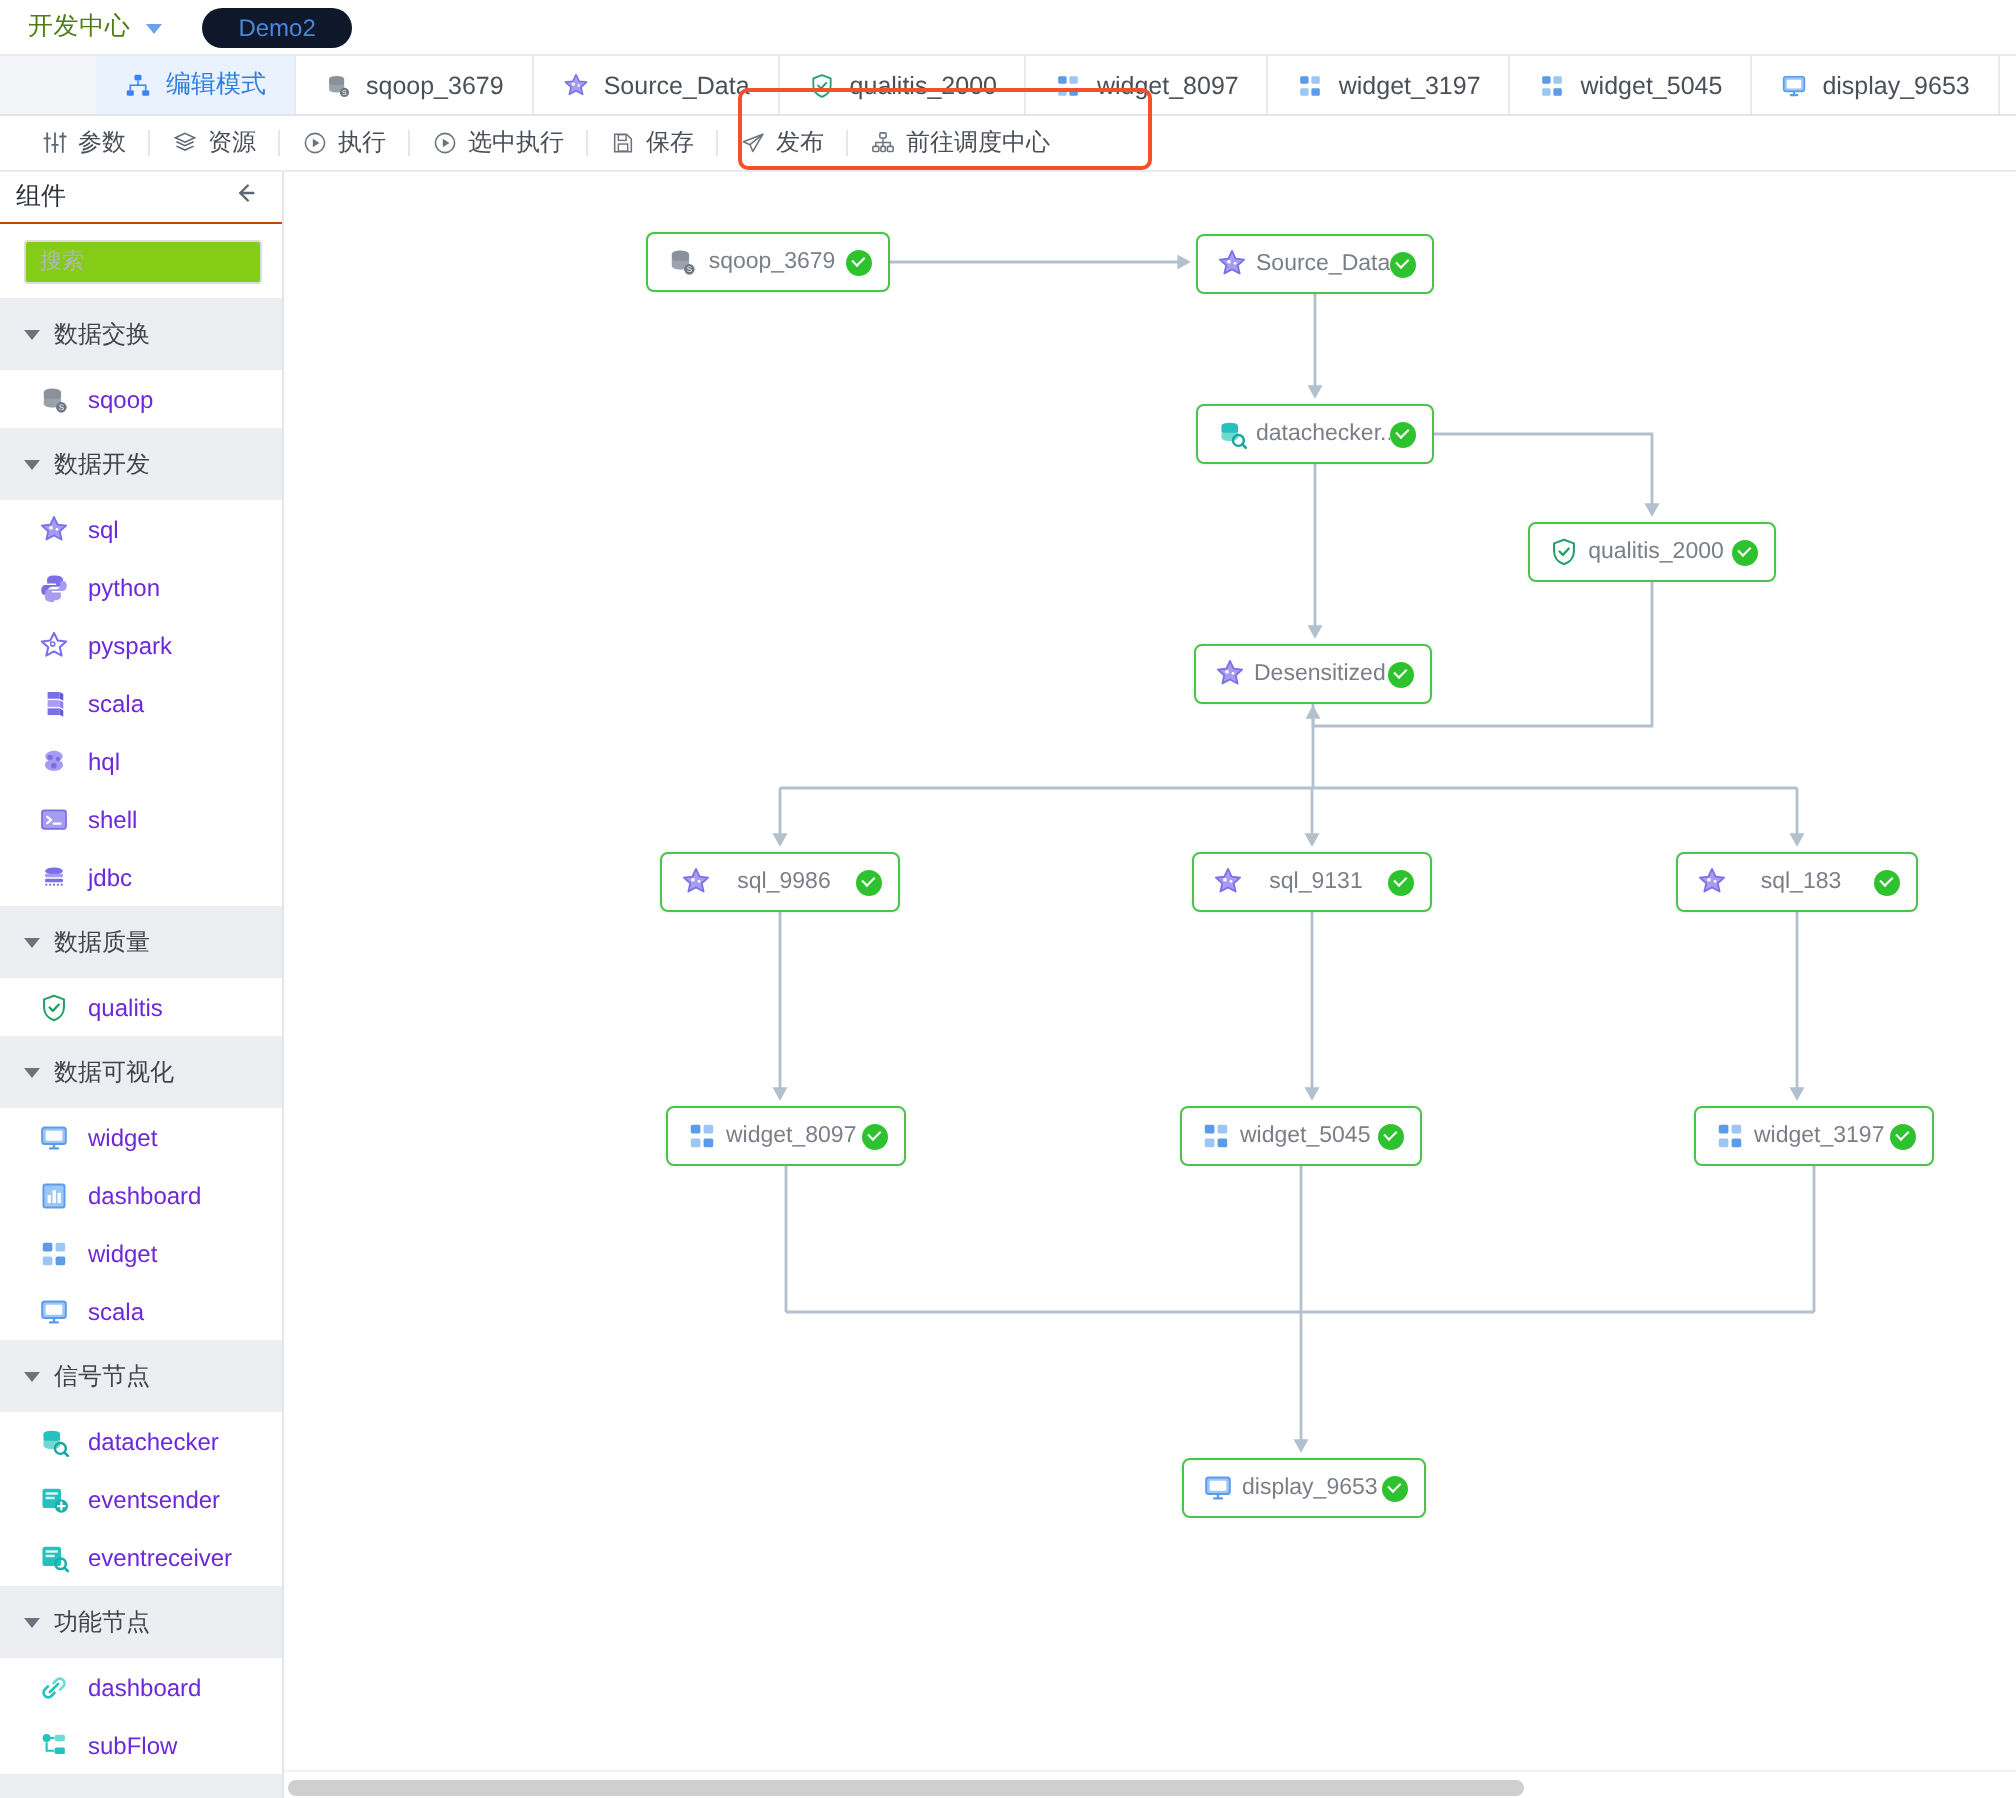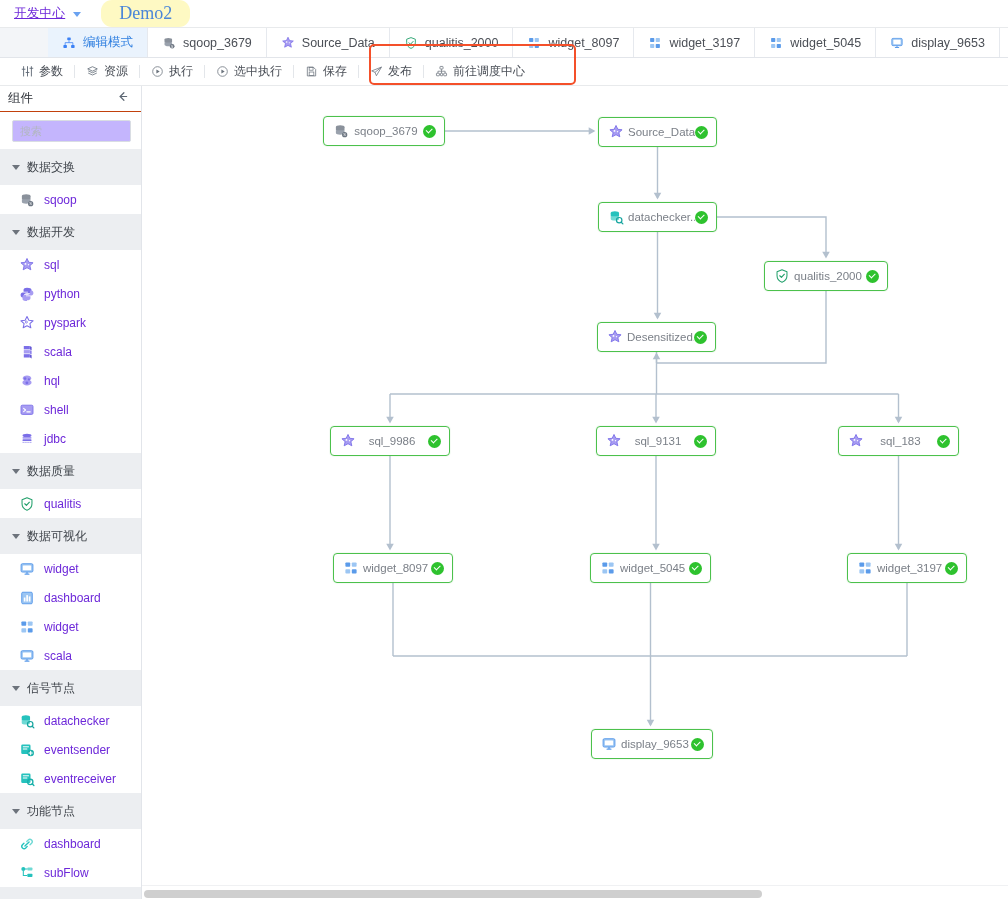--- a/index.html
+++ b/index.html
@@ -16,39 +16,37 @@
     height: 28px;
     background: #fff;
     border-bottom: 1px solid #e8eaec;
     display: flex;
     align-items: center;
     padding-left: 14px;
     gap: 8px;
   }
   #header .hdr-title {
     font-size: 12.5px;
-    color: #6d28d9;
+    color: #4d7c0f;
     letter-spacing: .3px;
-    text-decoration: underline;
   }
   #header .hdr-caret {
     width: 0; height: 0;
     border-left: 4px solid transparent;
     border-right: 4px solid transparent;
     border-top: 5px solid #6aa2f0;
     margin-top: 1px;
   }
   #header .proj-pill {
     margin-left: 12px;
-    background: #fef9c3;
+    background: #0f172a;
     color: #4a86d8;
-    font-size: 18px;
+    font-size: 12px;
     border-radius: 11px;
     padding: 3px 18px;
-    font-family: Liberation Serif, serif;
   }
 
   
   #tabs {
     height: 30px;
     background: #f3f5f8;
     display: flex;
     align-items: stretch;
     border-bottom: 1px solid #e2e5ea;
     font-size: 12.5px;
@@ -121,21 +119,21 @@
   #sb-search-wrap { padding: 8px 10px 7px 12px; }
   #sb-search {
     width: 100%; height: 22px;
     border: 1px solid #d9dde3;
     border-radius: 2px;
     font-size: 11px;
     color: #555;
     padding: 0 7px;
     font-family: "Liberation Sans", sans-serif;
     outline: none;
-    background: #c4b5fd;
+    background: #84cc16;
   }
   #sb-search::placeholder { color: #b2b7bf; }
   #sb-list { flex: 1; overflow: hidden; }
   .grp {
     height: 36px;
     display: flex; align-items: center; gap: 7px;
     padding-left: 12px;
     background: #eceef1;
     font-size: 12px;
     color: #3f444b;

